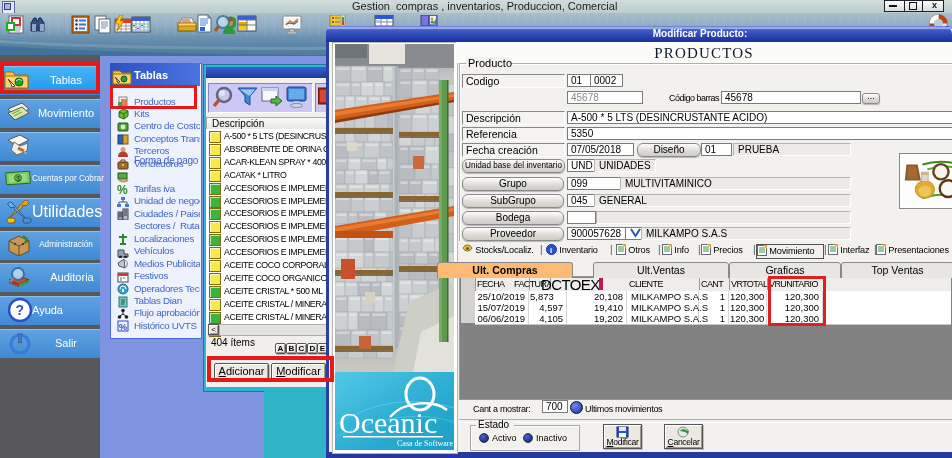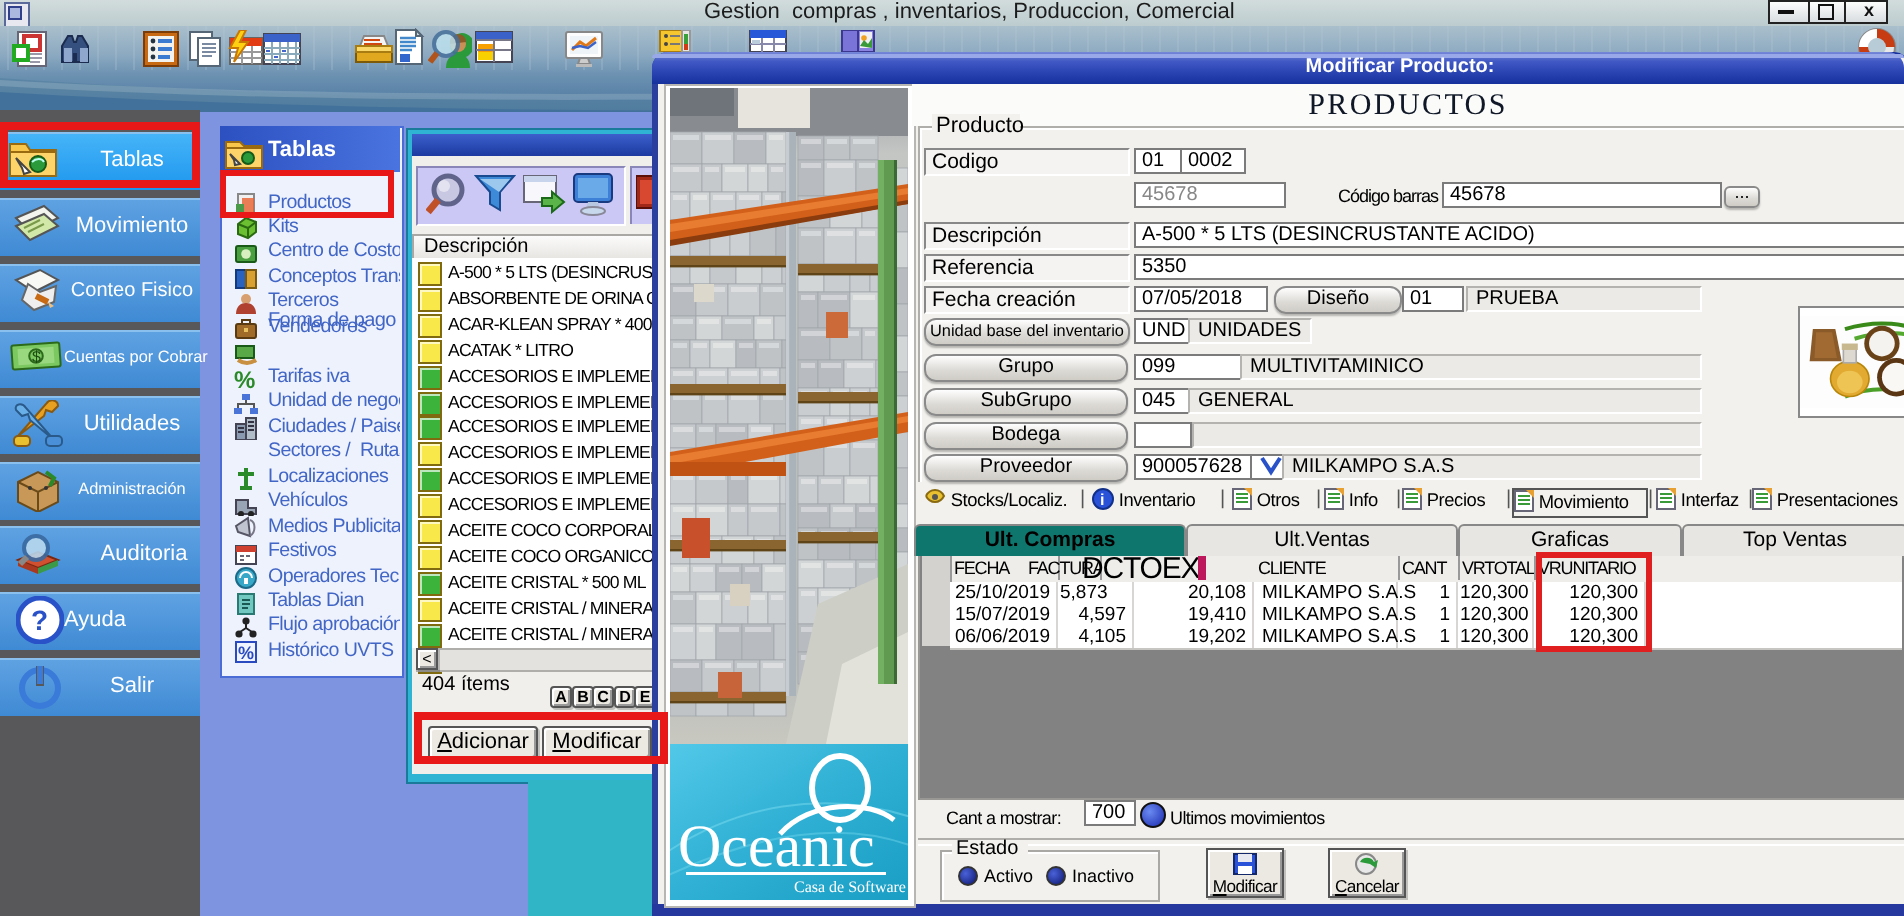--- a/index.html
+++ b/index.html
@@ -258,25 +258,24 @@
       <path d="M10.5 1.5 A9 9 0 0 0 1.5 10.5 L6.5 10.5 A4.5 4.5 0 0 1 10.5 6 Z" fill="#fff"></path>
       <path d="M1.5 10.5 A9 9 0 0 0 10.5 19.5 L10.5 15 A4.5 4.5 0 0 1 6.5 10.5 Z" fill="#c83c14"></path>
       <circle cx="10.5" cy="10.5" r="4.5" fill="#b8ccd8"></circle>
     </svg>
     <div class="a" style="left:0;top:55px;width:100px;height:403px;background:#58585b"></div>
     <div class="a" style="left:0;top:66px;width:100px;height:28px;background:linear-gradient(#45b4f8,#1e96ee);border-top:1px solid #8ac0ee"></div>
     <div class="a" style="left:32px;top:66px;width:68px;height:28px;line-height:28px;text-align:center;color:#fff;font-size:11px;white-space:nowrap">Tablas</div>
     <div class="a" style="left:0;top:98.9px;width:100px;height:28px;background:linear-gradient(#5fa2e2,#3f8ad4);border-top:1px solid #8ac0ee"></div>
     <div class="a" style="left:32px;top:98.9px;width:68px;height:28px;line-height:28px;text-align:center;color:#fff;font-size:11px;white-space:nowrap">Movimiento</div>
     <div class="a" style="left:0;top:131.8px;width:100px;height:28px;background:linear-gradient(#5fa2e2,#3f8ad4);border-top:1px solid #8ac0ee"></div>
-    <div class="a" style="left:32px;top:131.8px;width:68px;height:28px;line-height:28px;text-align:center;color:#fff;font-size:10px;white-space:nowrap">Conteo Fisico</div>
     <div class="a" style="left:0;top:164.7px;width:100px;height:28px;background:linear-gradient(#5fa2e2,#3f8ad4);border-top:1px solid #8ac0ee"></div>
     <div class="a" style="left:32px;top:164.7px;width:68px;height:28px;line-height:28px;text-align:center;color:#fff;font-size:8.2px;white-space:nowrap">Cuentas por Cobrar</div>
     <div class="a" style="left:0;top:197.6px;width:100px;height:28px;background:linear-gradient(#5fa2e2,#3f8ad4);border-top:1px solid #8ac0ee"></div>
-    <div class="a" style="left:32px;top:197.6px;width:68px;height:44px;line-height:28px;text-align:center;color:#fff;font-size:11px;white-space:nowrap">Utilidades</div>
+    <div class="a" style="left:32px;top:197.6px;width:68px;height:44px;line-height:28px;text-align:center;color:#fff;font-size:16px;white-space:nowrap">Utilidades</div>
     <div class="a" style="left:0;top:230.5px;width:100px;height:28px;background:linear-gradient(#5fa2e2,#3f8ad4);border-top:1px solid #8ac0ee"></div>
     <div class="a" style="left:32px;top:230.5px;width:68px;height:28px;line-height:28px;text-align:center;color:#fff;font-size:8.2px;white-space:nowrap">Administración</div>
     <div class="a" style="left:0;top:263.4px;width:100px;height:28px;background:linear-gradient(#5fa2e2,#3f8ad4);border-top:1px solid #8ac0ee"></div>
     <div class="a" style="left:38px;top:263.4px;width:68px;height:28px;line-height:28px;text-align:center;color:#fff;font-size:11px;white-space:nowrap">Auditoria</div>
     <div class="a" style="left:0;top:296.3px;width:100px;height:28px;background:linear-gradient(#5fa2e2,#3f8ad4);border-top:1px solid #8ac0ee"></div>
     <div class="a" style="left:32px;top:296.3px;width:68px;height:28px;line-height:28px;text-align:left;color:#fff;font-size:11px;white-space:nowrap">Ayuda</div>
     <div class="a" style="left:0;top:329.2px;width:100px;height:28px;background:linear-gradient(#5fa2e2,#3f8ad4);border-top:1px solid #8ac0ee"></div>
     <div class="a" style="left:32px;top:329.2px;width:68px;height:28px;line-height:28px;text-align:center;color:#fff;font-size:11px;white-space:nowrap">Salir</div>
     <svg class="a" style="left:4px;top:68px" width="26" height="21" viewBox="0 0 26 21">
       <path d="M1 4 h8 l2 3 h13 v13 H1 Z" fill="#f8c64a" stroke="#9a6a10"></path>
@@ -999,21 +998,21 @@
         <path d="M2 3h6M2 5h6M2 7h6" stroke="#3a9a3a"></path>
         <path d="M6 0 h4 v4 Z" fill="#e8a030"></path>
       </svg> Interfaz</div>
     <div class="a" style="left:874px;top:244px;width:4px;height:13px;font-size:10px;color:#555">|</div>
     <div class="a" style="left:876px;top:244px;width:74px;height:13px;font-size:9.2px;letter-spacing:-0.2px;line-height:13px;white-space:nowrap;overflow:hidden"><svg width="10" height="11" style="vertical-align:-2px">
         <rect x="0.5" y="0.5" width="9" height="10" fill="#fff" stroke="#667"></rect>
         <path d="M2 3h6M2 5h6M2 7h6" stroke="#3a9a3a"></path>
         <path d="M6 0 h4 v4 Z" fill="#e8a030"></path>
       </svg> Presentaciones</div>
     <div class="a" style="left:459px;top:276px;width:493px;height:122px;border:1px solid #9a9894;background:#828282"></div>
-    <div class="a" style="left:457px;top:262px;width:134px;height:15px;background:#0f766e;border:1px solid #888;border-bottom:none;border-radius:3px 3px 0 0;text-align:center;font-size:10.5px;line-height:15px;font-weight:bold">Ult. Compras</div>
+    <div class="a" style="left:437px;top:262px;width:134px;height:15px;background:#fdba74;border:1px solid #888;border-bottom:none;border-radius:3px 3px 0 0;text-align:center;font-size:10.5px;line-height:15px;font-weight:bold">Ult. Compras</div>
     <div class="a" style="left:593px;top:262px;width:134px;height:15px;background:#e8e6e2;border:1px solid #888;border-bottom:1px solid #888;border-radius:3px 3px 0 0;text-align:center;font-size:10.5px;line-height:15px;font-weight:normal">Ult.Ventas</div>
     <div class="a" style="left:729px;top:262px;width:110px;height:15px;background:#e8e6e2;border:1px solid #888;border-bottom:1px solid #888;border-radius:3px 3px 0 0;text-align:center;font-size:10.5px;line-height:15px;font-weight:normal">Graficas</div>
     <div class="a" style="left:841px;top:262px;width:111px;height:15px;background:#e8e6e2;border:1px solid #888;border-bottom:1px solid #888;border-radius:3px 3px 0 0;text-align:center;font-size:10.5px;line-height:15px;font-weight:normal">Top Ventas</div>
     <div class="a" style="left:461px;top:278px;width:490px;height:13px;background:#efedea;border-bottom:1px solid #999"></div>
     <div class="a" style="left:461px;top:278px;width:14px;height:45px;background:#d4d2ce;border-right:1px solid #999"></div>
     <div class="a" style="left:476px;top:278px;width:52px;height:12px;border-right:1px solid #999;font-size:9px;line-height:13px;padding-left:1px;letter-spacing:-0.6px;white-space:nowrap;overflow:hidden">FECHA</div>
     <div class="a" style="left:513px;top:278px;width:36px;height:12px;border-right:1px solid #999;font-size:9px;line-height:13px;padding-left:1px;letter-spacing:-0.6px;white-space:nowrap;overflow:hidden">FACTURA</div>
     <div class="a" style="left:540px;top:278px;width:58px;height:12px;border-right:4px solid #be185d;font-size:15px;line-height:13px;padding-left:1px;letter-spacing:-0.6px;white-space:nowrap;overflow:hidden">DCTOEXTERN(</div>
     <div class="a" style="left:628px;top:278px;width:70px;height:12px;border-right:1px solid #999;font-size:9px;line-height:13px;padding-left:1px;letter-spacing:-0.6px;white-space:nowrap;overflow:hidden">CLIENTE</div>
     <div class="a" style="left:700px;top:278px;width:28px;height:12px;border-right:1px solid #999;font-size:9px;line-height:13px;padding-left:1px;letter-spacing:-0.6px;white-space:nowrap;overflow:hidden">CANT</div>

